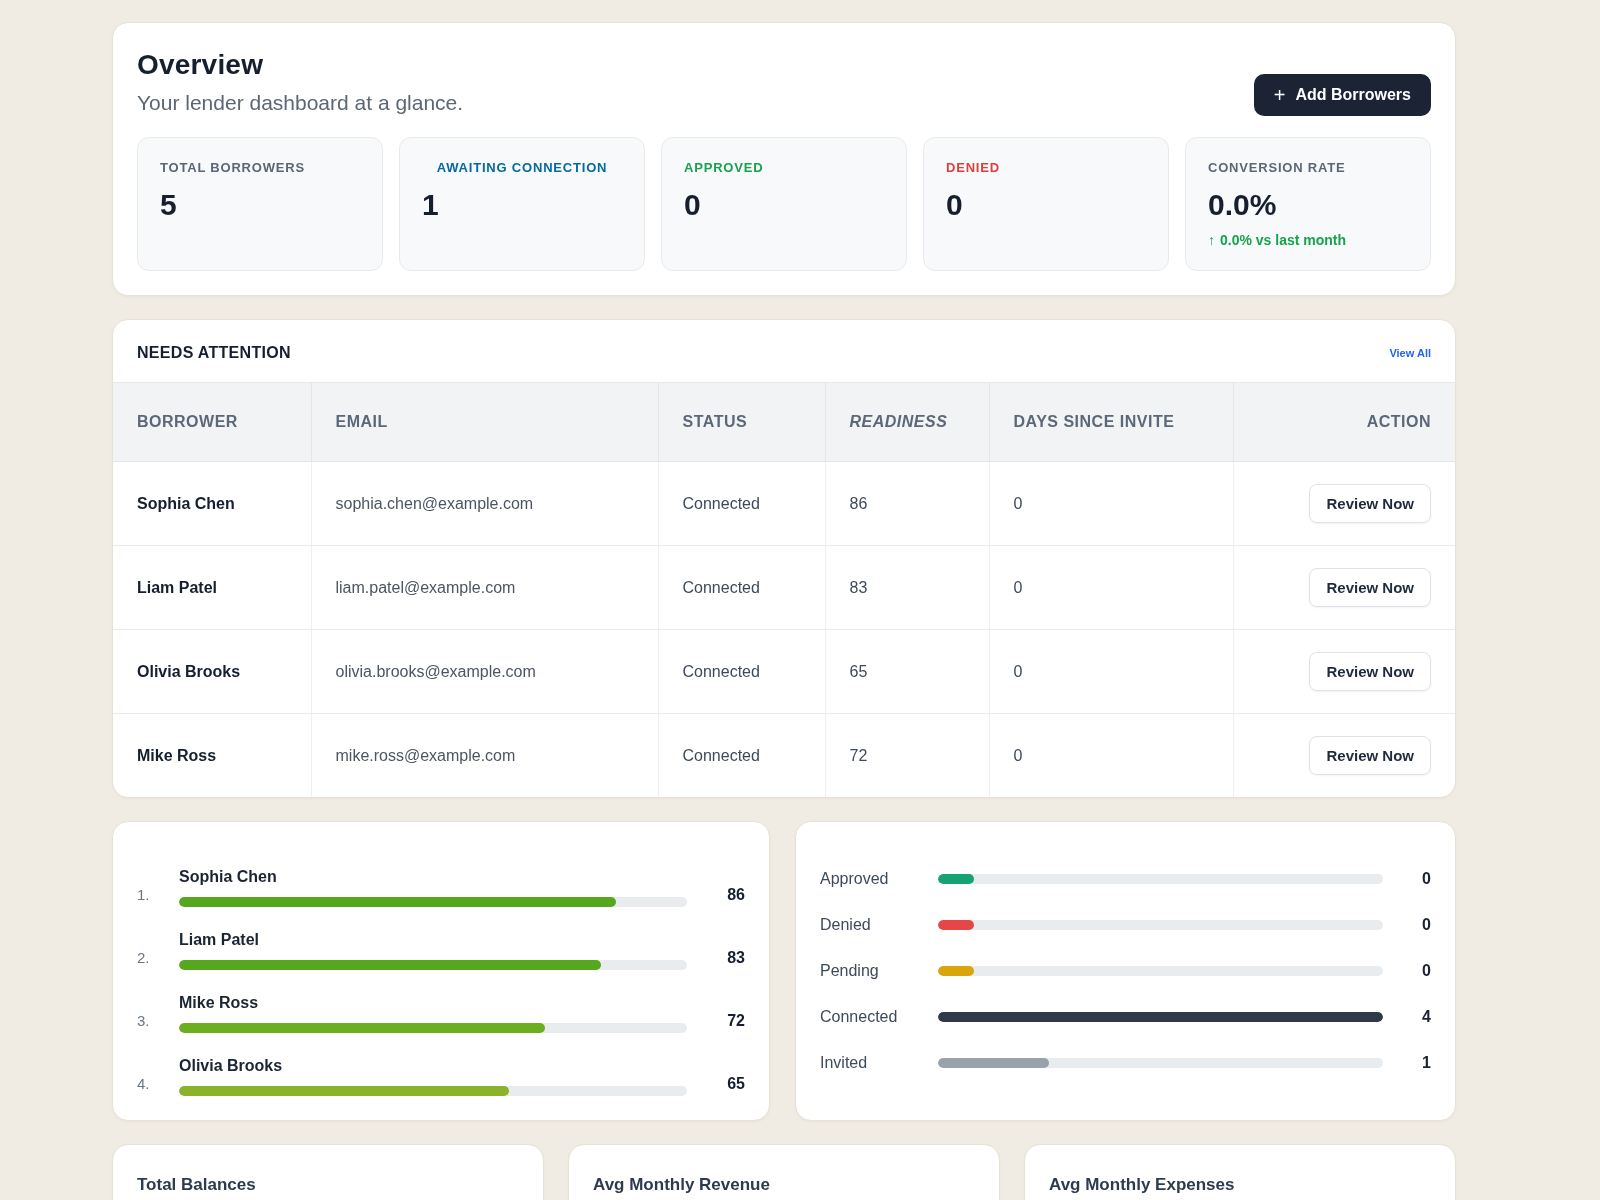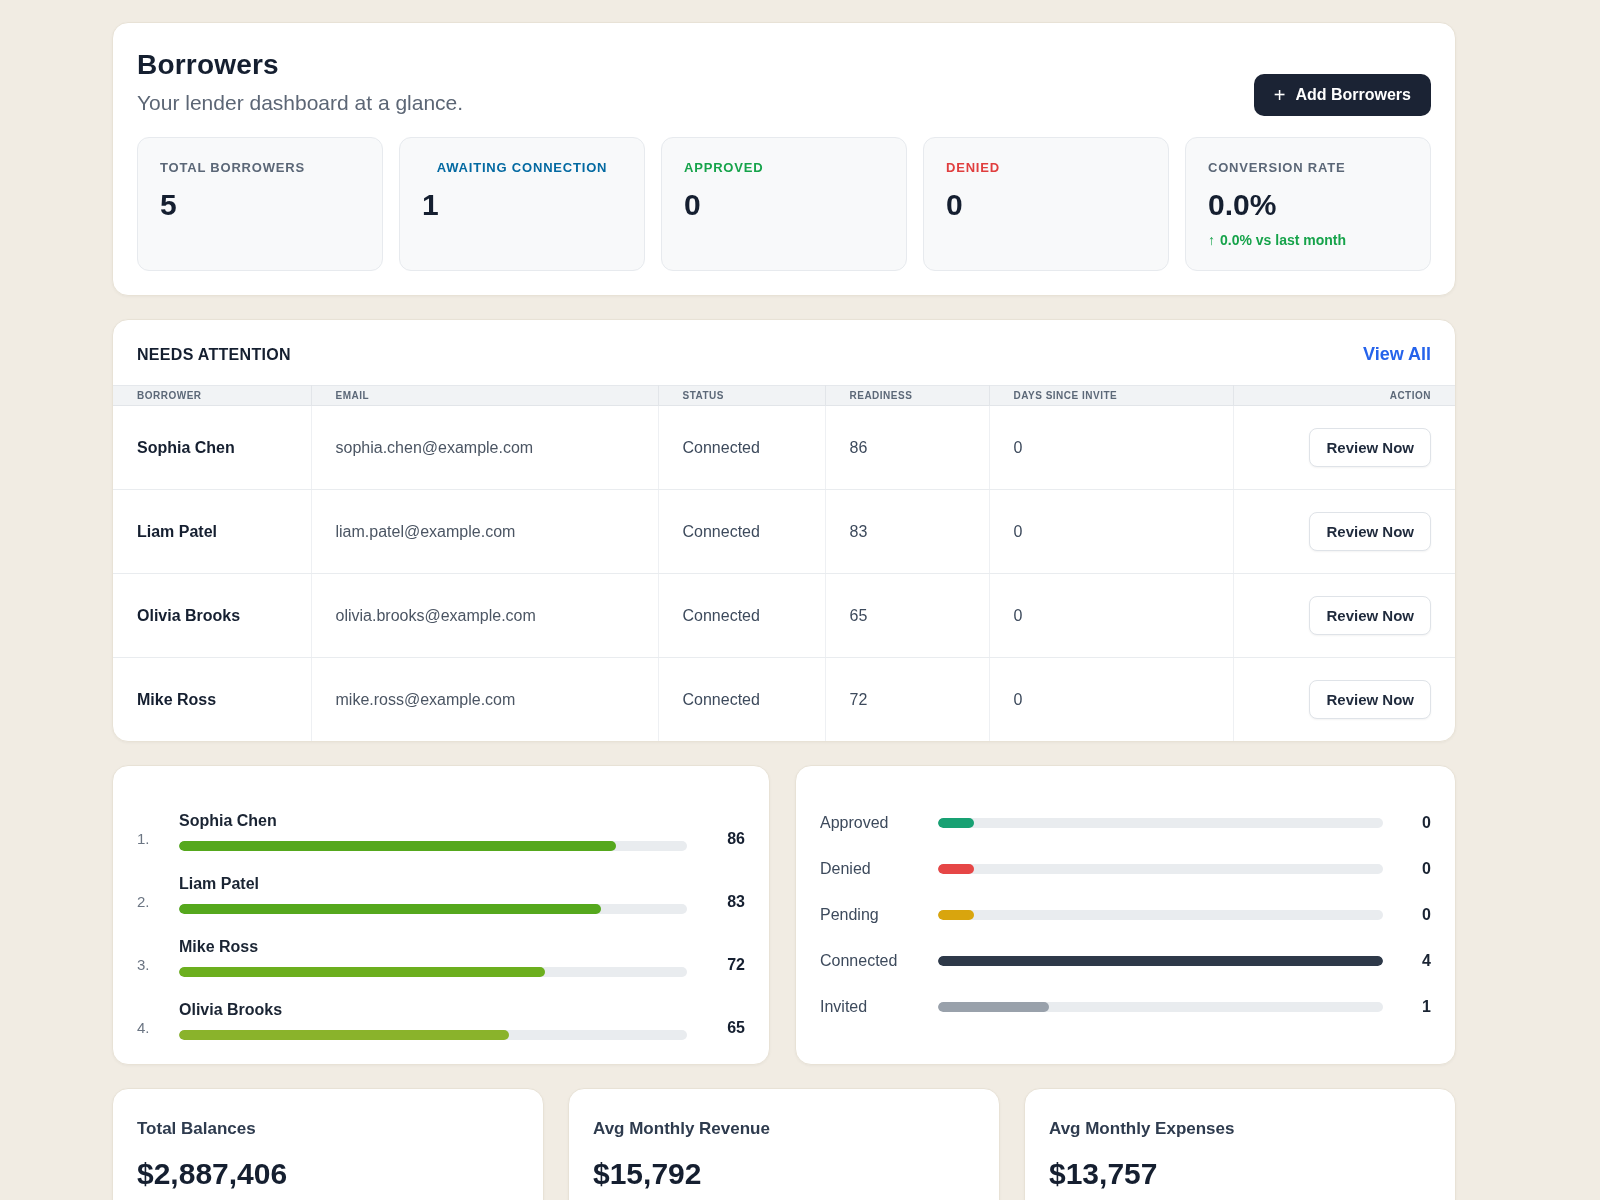--- a/index.html
+++ b/index.html
@@ -34,31 +34,31 @@
     padding:22px 22px; height:134px;
   }
   .stat-label { font-size:13px; font-weight:700; letter-spacing:0.8px; color:#5b6777; text-transform:uppercase; }
   .stat-value { font-size:30px; font-weight:700; color:#151f30; margin-top:13px; }
   .stat-trend { font-size:14px; font-weight:700; margin-top:10px; display:flex; gap:5px; align-items:baseline; }
 
   
   .needs { overflow:hidden; }
   .needs-head { display:flex; justify-content:space-between; align-items:center; padding:24px 24px 20px 24px; }
   .section-title { font-size:16px; font-weight:700; letter-spacing:0.3px; color:#151f30; text-transform:uppercase; }
-  .view-all { font-size:18px; font-weight:600; color:#2563eb; text-decoration:none; cursor:pointer; }
+  .view-all { font-size:11px; font-weight:600; color:#2563eb; text-decoration:none; cursor:pointer; }
   table { width:100%; border-collapse:collapse; }
   thead th {
-    background:#f1f3f5; text-align:left; font-size:10px; font-weight:700;
+    background:#f1f3f5; text-align:left; font-size:16px; font-weight:700;
     letter-spacing:0.5px; color:#5c6878; text-transform:uppercase;
-    padding:4px 24px; border-top:1px solid #e5e8ec; border-bottom:1px solid #e2e5e9;
+    padding:30px 24px; border-top:1px solid #e5e8ec; border-bottom:1px solid #e2e5e9;
     border-right:1px solid #e2e5e9;
   }
   thead th:last-child { border-right:none; text-align:right; }
   th:nth-child(1){ width:198px; } th:nth-child(2){ width:347px; }
-  th:nth-child(3){ width:167px; } th:nth-child(4){ width:164px; }
+  th:nth-child(3){ width:167px; } th:nth-child(4){ width:164px;font-style:italic; }
   th:nth-child(5){ width:244px; }
   tbody td {
     padding:22px 24px; font-size:16px; color:#3d4a5c;
     border-bottom:1px solid #e9ecef; border-right:1px solid #eef0f3;
   }
   tbody td:last-child { border-right:none; text-align:right; }
   tbody tr:last-child td { border-bottom:none; }
   td.borrower { font-weight:700; color:#151f30; }
   td.email { color:#4b5563; }
   .review-btn {
@@ -93,21 +93,21 @@
   .sum-card { flex:1; height:180px; padding:30px 24px; }
   .sum-label { font-size:17px; font-weight:600; color:#2e3b4e; }
   .sum-value { font-size:30px; font-weight:700; color:#151f30; margin-top:18px; }
 </style>
 </head>
 <body>
 
 <div class="page">
 
   <section class="panel overview">
-    <h1 class="overview-title">Borrowers</h1>
+    <h1 class="overview-title">Overview</h1>
     <p class="overview-subtitle">Your lender dashboard at a glance.</p>
     <button class="add-btn">
       <span class="plus">+</span>
       <span>Add Borrowers</span>
     </button>
 
     <div class="stats-row">
       <div class="stat-card">
         <div class="stat-label" style="color: rgb(91, 103, 119);">TOTAL BORROWERS</div>
         <div class="stat-value">5</div>

